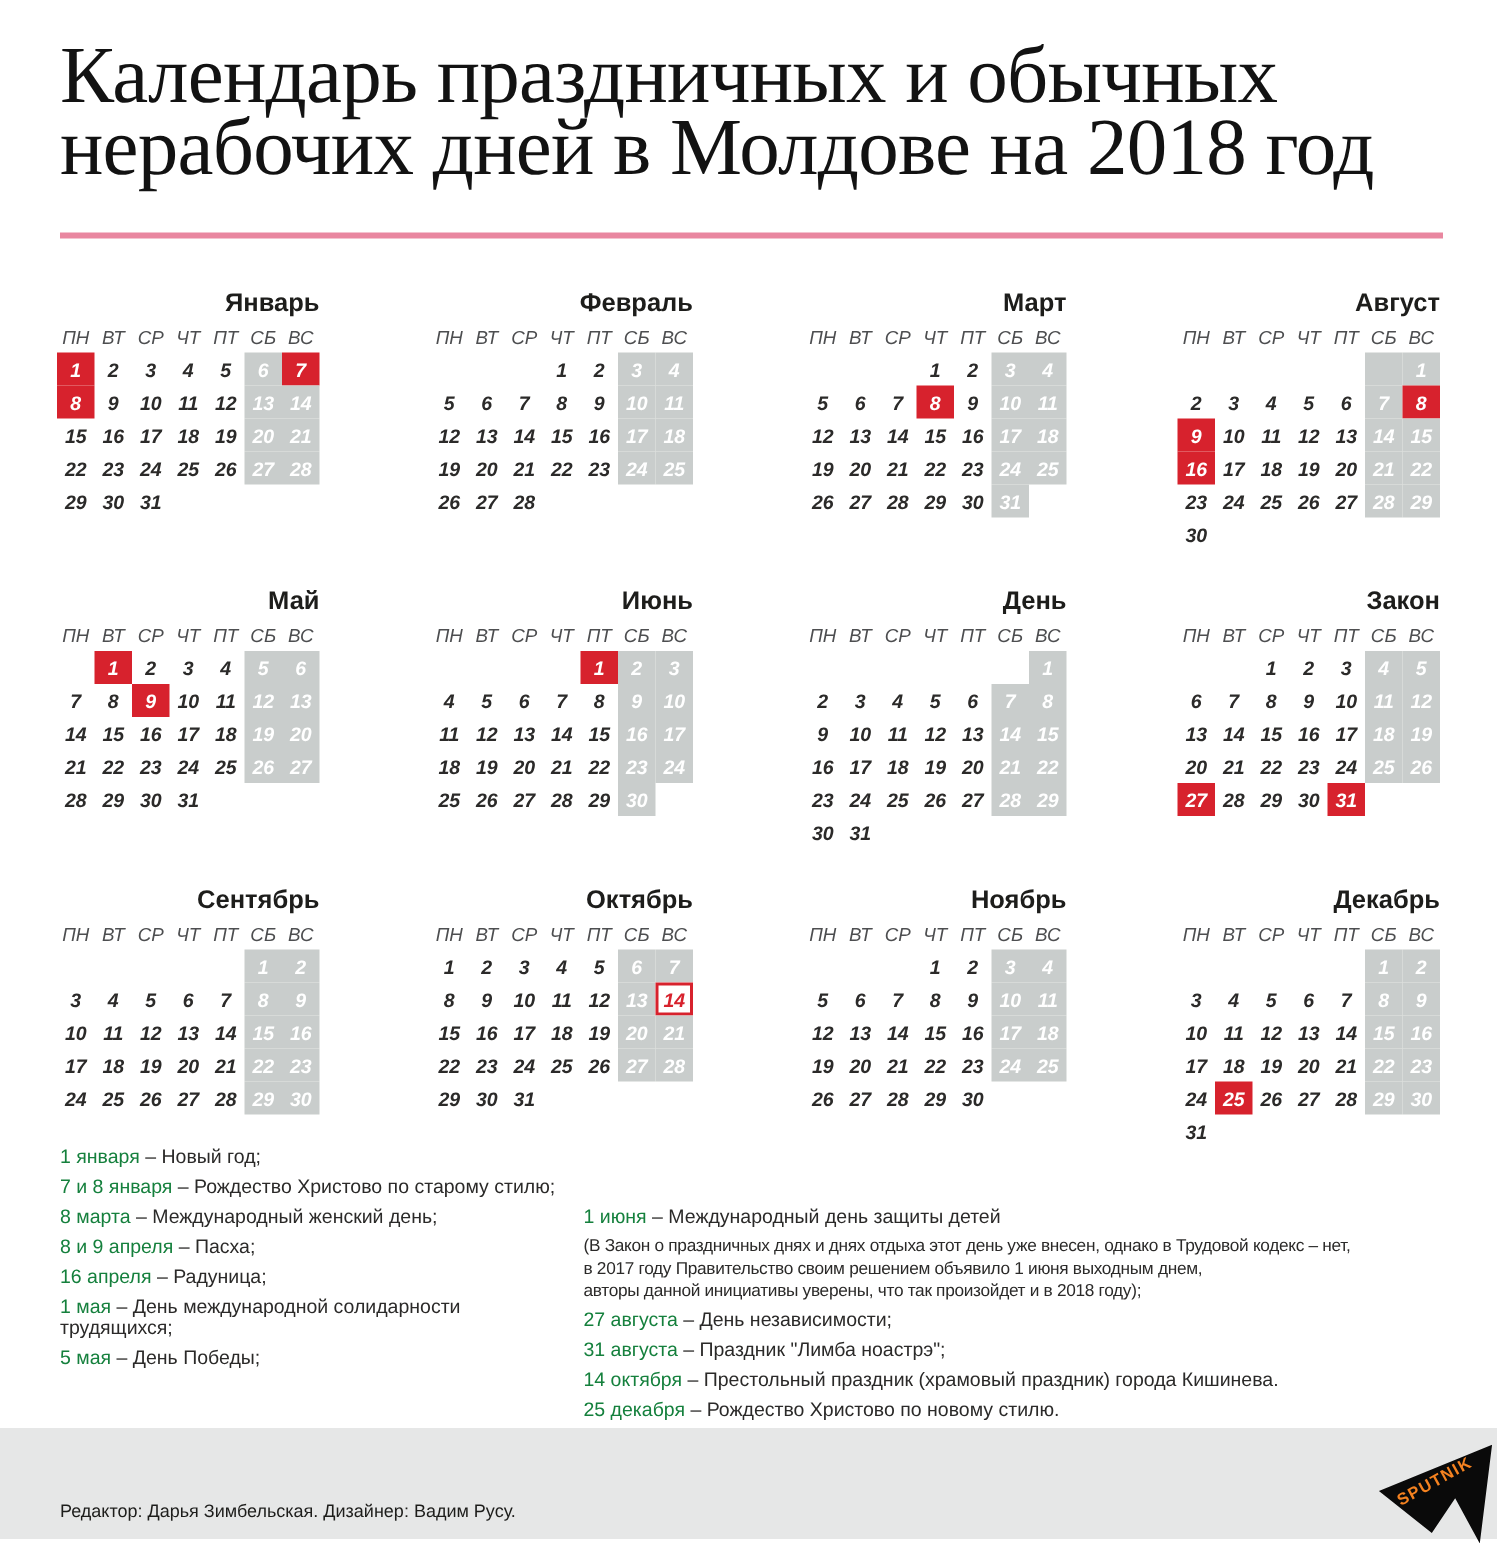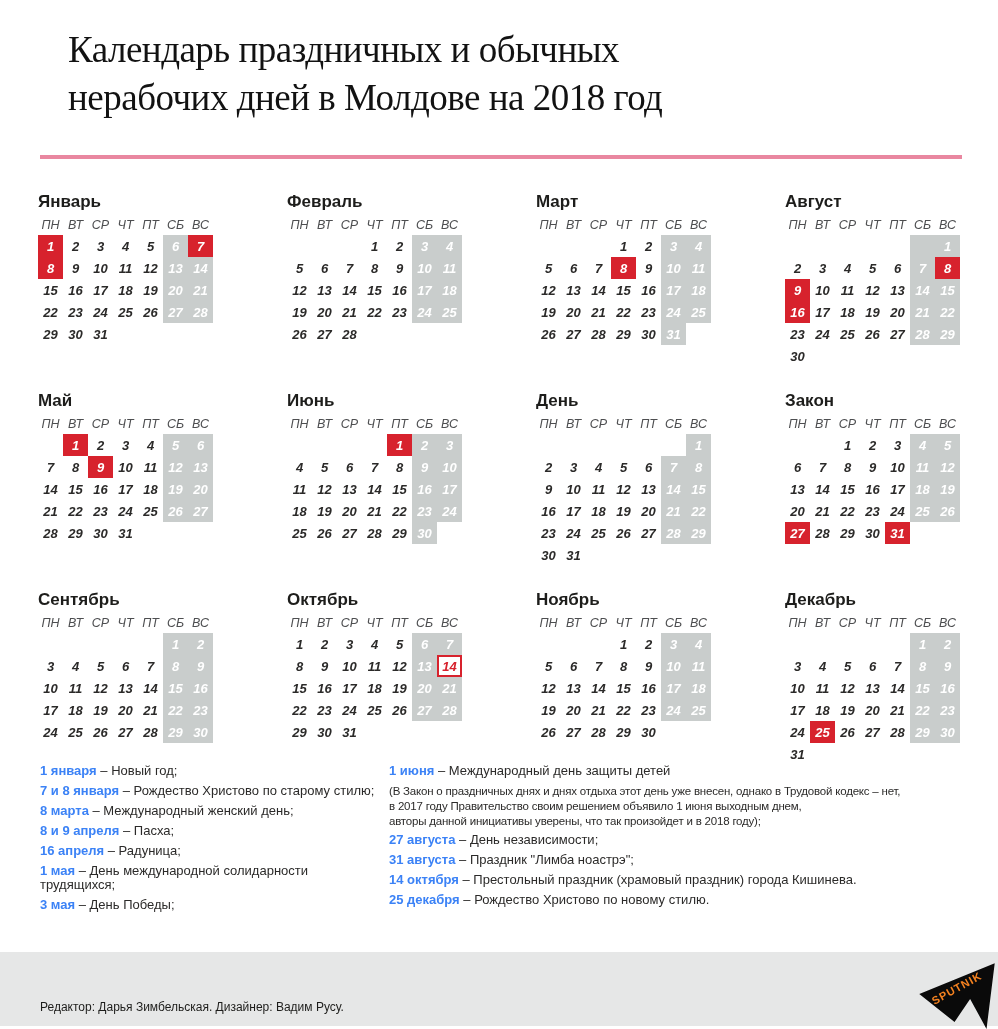--- a/index.html
+++ b/index.html
@@ -2,43 +2,43 @@
 <html><head>
 <meta charset="utf-8">
 <style>
   html,body{margin:0;padding:0;}
   body{width:998px;height:1029px;background:#ffffff;font-family:"Liberation Sans",sans-serif;position:relative;overflow:hidden;}
   .page{position:relative;width:998px;height:1029px;background:#fff;}
 
   
   .title{position:absolute;left:40px;top:26px;width:920px;
          font-family:"Liberation Serif",serif;font-weight:400;color:#121212;
-         font-size:37px;line-height:48px;letter-spacing:-0.5px;margin-left:28px;}
+         font-size:54px;line-height:48px;letter-spacing:-0.5px;}
   .divider{position:absolute;left:40px;top:155px;width:922px;height:4px;background:#E987A0;}
 
   
   .months{position:absolute;left:38px;top:192px;display:grid;
           grid-template-columns:repeat(4,175px);column-gap:74px;row-gap:24px;}
   .month{width:175px;}
-  .month-title{width:175px;text-align:left;font-size:17px;font-weight:bold;color:#1d1d1b;
+  .month-title{width:175px;text-align:right;font-size:17px;font-weight:bold;color:#1d1d1b;
                height:20px;line-height:20px;margin-bottom:2px;}
   .mgrid{display:grid;grid-template-columns:repeat(7,25px);font-style:italic;}
   .c{width:25px;height:22px;display:flex;align-items:center;justify-content:center;
      font-size:13px;font-weight:bold;color:#2b2a29;box-sizing:border-box;}
   .c.hdr{font-weight:normal;color:#4d4e50;font-size:12.5px;height:21px;}
   .c.gray{background:#C9CDCC;color:#ffffff;}
   .c.red{background:#D7222D;color:#ffffff;}
   .c.outline{background:#ffffff;color:#D7222D;border:2px solid #D7222D;}
 
   
   .legend-col{position:absolute;top:764px;}
   .legend-left{left:40px;width:345px;}
-  .legend-right{left:389px;width:585px;}
+  .legend-right{left:389px;width:585px;margin-top:40px;}
   .legend-item{font-size:13px;line-height:14px;margin-bottom:6px;color:#2b2a29;}
-  .legend-date{color:#3b82f6;font-weight:bold;}
+  .legend-date{color:#15803d;font-weight:normal;}
   .legend-notes{font-size:11.5px;line-height:15px;margin:1px 0 4px 0;color:#2b2a29;
                 letter-spacing:-0.2px;}
   .legend-notes div{white-space:nowrap;}
 
   
   .footer{position:absolute;left:0;top:952px;width:998px;height:74px;background:#E6E7E7;}
   .credits{position:absolute;left:40px;bottom:12px;font-size:12px;font-weight:normal;color:#1d1d1b;}
   .logo{position:absolute;right:0;bottom:-3px;width:82px;height:70px;}
   .logo-shape{position:absolute;left:0;top:0;width:82px;height:70px;background:#0a0a0a;
               clip-path:polygon(4% 50%,96% 6%,86% 100%,66% 57%,47% 90%);}
@@ -708,21 +708,21 @@
       </div>
     </div>
 
   <div class="legend-col legend-left" id="legend-left">
       <div class="legend-item"><span class="legend-date">1 января </span><span>– Новый год;</span></div>
       <div class="legend-item"><span class="legend-date">7 и 8 января </span><span>– Рождество Христово по старому стилю;</span></div>
       <div class="legend-item"><span class="legend-date">8 марта </span><span>– Международный женский день;</span></div>
       <div class="legend-item"><span class="legend-date">8 и 9 апреля </span><span>– Пасха;</span></div>
       <div class="legend-item"><span class="legend-date">16 апреля </span><span>– Радуница;</span></div>
       <div class="legend-item"><span class="legend-date">1 мая </span><span>– День международной солидарности трудящихся;</span></div>
-      <div class="legend-item"><span class="legend-date">3 мая </span><span>– День Победы;</span></div>
+      <div class="legend-item"><span class="legend-date">5 мая </span><span>– День Победы;</span></div>
     </div>
   <div class="legend-col legend-right" id="legend-right">
       <div class="legend-item"><span class="legend-date">1 июня </span><span>– Международный день защиты детей</span></div>
       <div class="legend-notes">
         <div>(В Закон о праздничных днях и днях отдыха этот день уже внесен, однако в Трудовой кодекс – нет,</div>
         <div>в 2017 году Правительство своим решением объявило 1 июня выходным днем,</div>
         <div>авторы данной инициативы уверены, что так произойдет и в 2018 году);</div>
       </div>
       <div class="legend-item"><span class="legend-date">27 августа </span><span>– День независимости;</span></div>
       <div class="legend-item"><span class="legend-date">31 августа </span><span>– Праздник "Лимба ноастрэ";</span></div>

